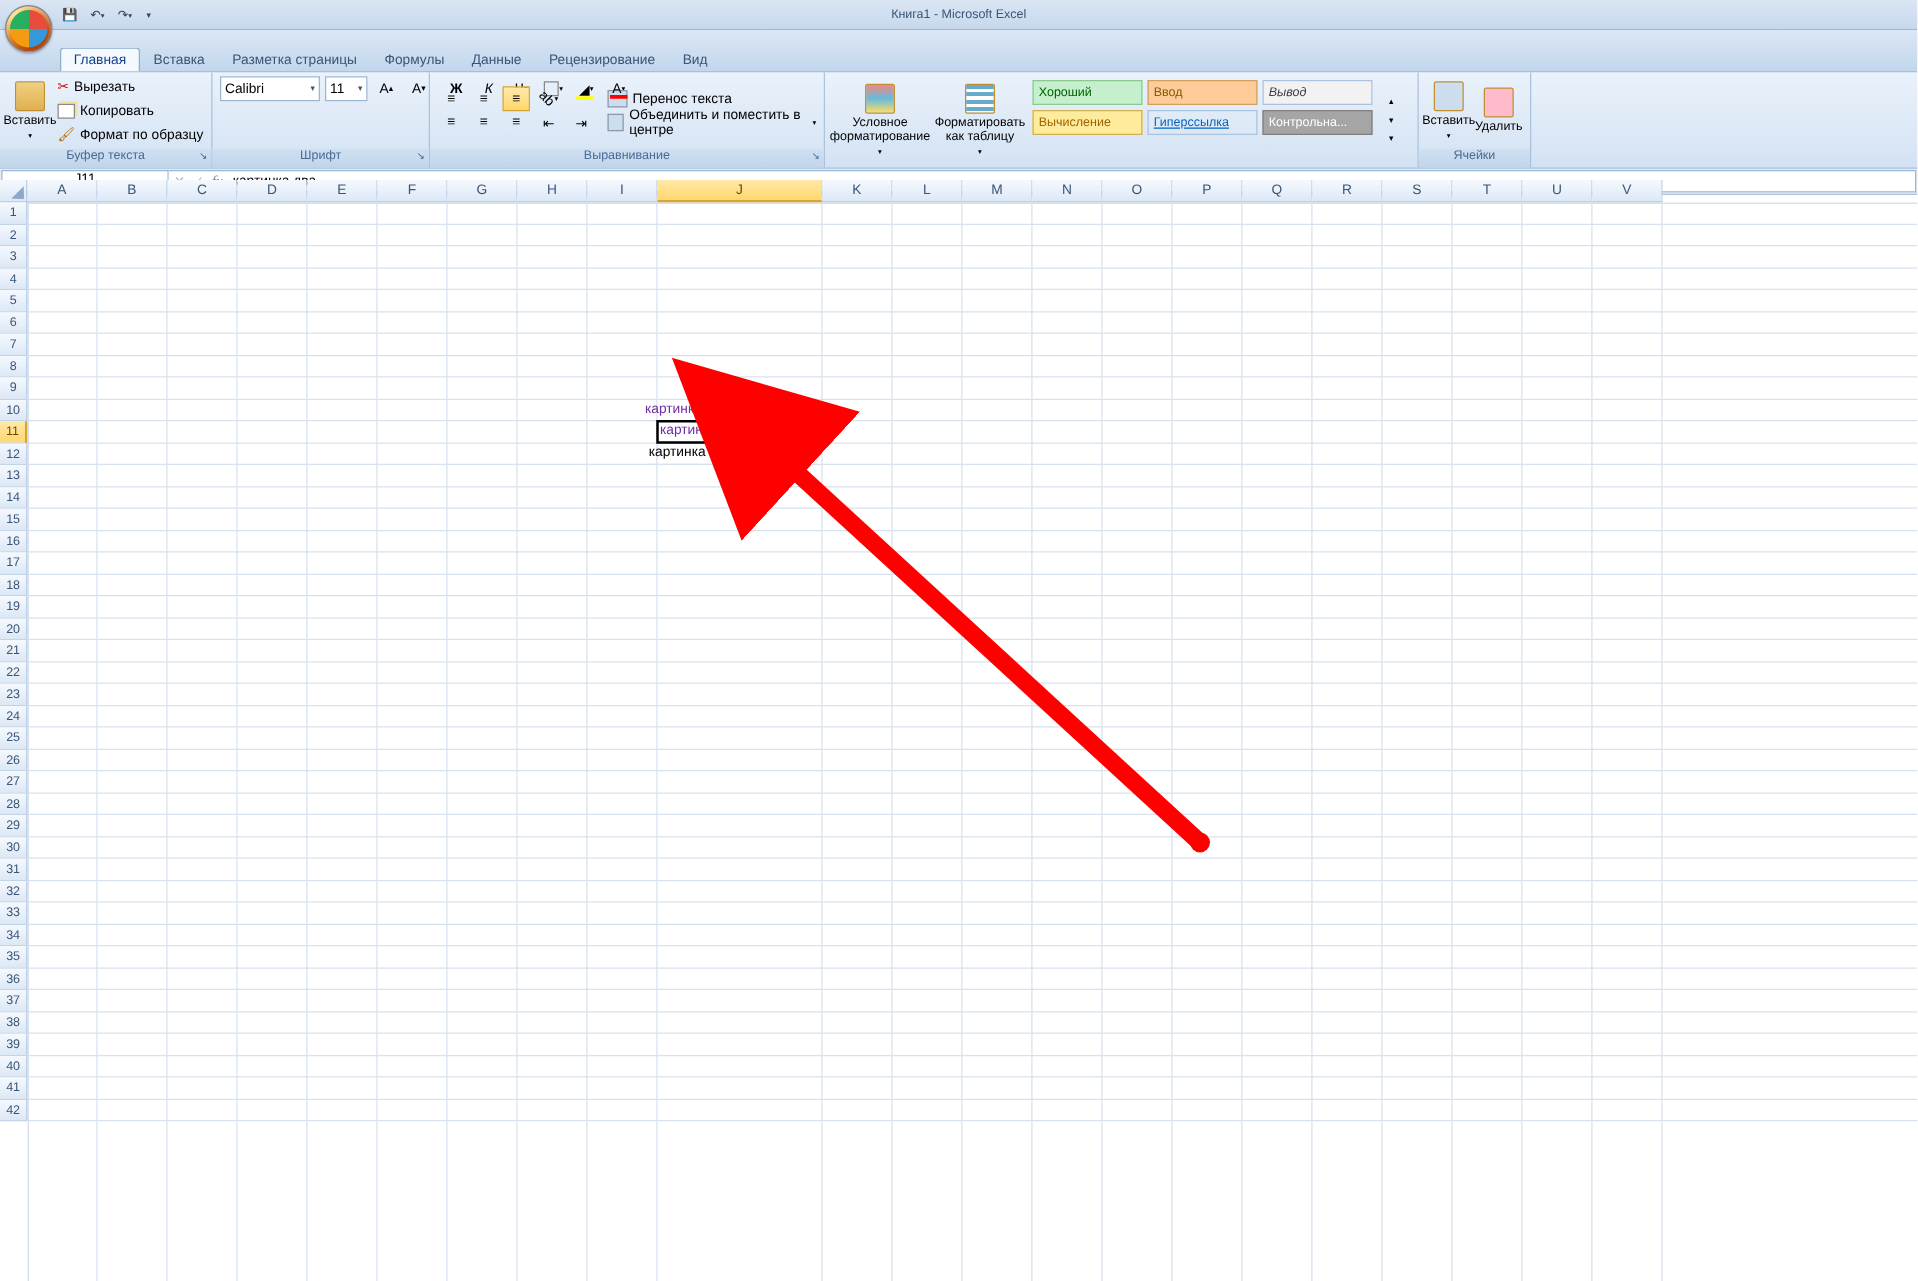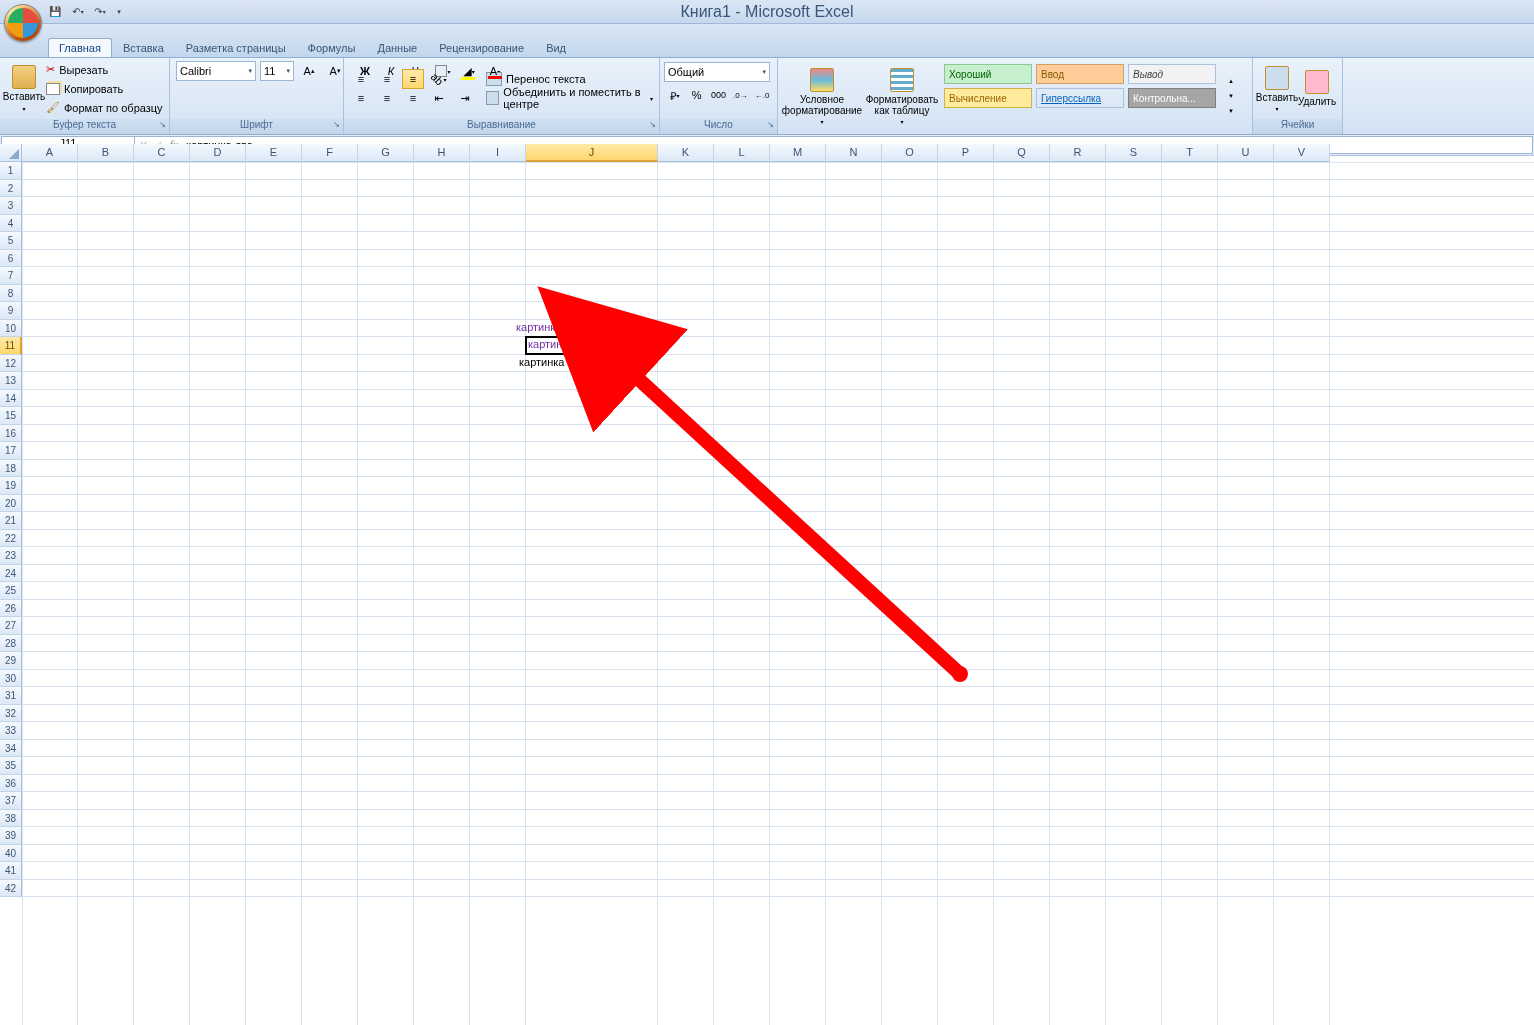--- a/index.html
+++ b/index.html
@@ -6,21 +6,21 @@
 body { width:1534px; height:1025px; background:#fff; overflow:hidden; font-size:11px; color:#000; user-select:none; }
 
 
 .titlebar { height:24px; background:linear-gradient(#dbe6f4,#c6d8ee); border-bottom:1px solid #a0b8d8; display:flex; align-items:center; position:relative; }
 .office-btn { width:38px; height:38px; border-radius:50%; position:absolute; left:4px; top:4px; z-index:10;
   background:radial-gradient(circle at 30% 30%,#fff,#f0d060 20%,#e08020 45%,#b04000 70%); border:1px solid #888; box-shadow:inset 0 2px 4px rgba(255,255,255,.6),0 1px 2px rgba(0,0,0,.3); }
 .office-btn::before { content:""; position:absolute; inset:3px; border-radius:50%;
   background:conic-gradient(#e74c3c 0 90deg,#3498db 90deg 180deg,#f39c12 180deg 270deg,#27ae60 270deg 360deg); }
 .qat { margin-left:48px; display:flex; align-items:center; gap:6px; height:100%; }
 .qat-btn { width:16px; height:16px; display:flex; align-items:center; justify-content:center; font-size:10px; color:#345; cursor:pointer; }
-.titletext { position:absolute; left:50%; top:50%; transform:translate(-50%,-50%); font-size:16px; color:#3b5576; }
+.titletext { position:absolute; left:50%; top:50%; transform:translate(-50%,-50%); font-size:10px; color:#3b5576; }
 
 
 .tabstrip { height:34px; background:linear-gradient(#dbe7f5,#c2d6ec); display:flex; align-items:flex-end; padding-left:48px; border-bottom:1px solid #8faed0; }
 .tab { padding:3px 10px; font-size:11px; color:#3b5576; border:1px solid transparent; border-bottom:none; cursor:pointer; }
 .tab.active { background:#f4f9fe; border-color:#8faed0; border-top-left-radius:3px; border-top-right-radius:3px; color:#15428b; }
 
 
 .ribbon { height:77px; background:linear-gradient(#eaf2fb,#d3e2f3); border-bottom:1px solid #8faed0; display:flex; }
 .group { border-right:1px solid #aac2de; display:flex; flex-direction:column; }
 .group-body { flex:1; display:flex; padding:2px 4px; }
@@ -188,35 +188,20 @@
         <div class="row">
             <span style="width:16px;height:14px;background:#cde;border:1px solid #89a"></span>
             <span>Объединить и поместить в центре</span>
             <span style="font-size:6px">▾</span>
           </div>
       </div>
     </div>
     <div class="group-label launch">Выравнивание</div>
   </div>
 
-  <div class="group" style="width:118px">
-    <div class="group-body" style="flex-direction:column;gap:4px;padding-top:4px">
-      <div class="ctrl dd" style="width:106px">
-          <span>Общий</span>
-        </div>
-      <div class="row">
-        <div class="btn16">₽<span style="font-size:6px">▾</span></div>
-        <div class="btn16">%</div>
-        <div class="btn16" style="font-size:9px">000</div>
-        <div class="btn16" style="font-size:8px">.0→</div>
-        <div class="btn16" style="font-size:8px">←.0</div>
-      </div>
-    </div>
-    <div class="group-label launch">Число</div>
-  </div>
 
   <div class="group" style="width:475px">
     <div class="group-body">
       <div class="bigbtn" style="width:80px">
         <div class="bigicon" style="background:linear-gradient(#e88,#6bd 50%,#fd6)"></div>
         <div class="biglabel">Условное форматирование</div>
           <span style="font-size:6px">▾</span>
       </div>
       <div class="bigbtn" style="width:80px">
         <div class="bigicon" style="background:repeating-linear-gradient(#6ac,#6ac 3px,#fff 3px,#fff 6px)"></div>

